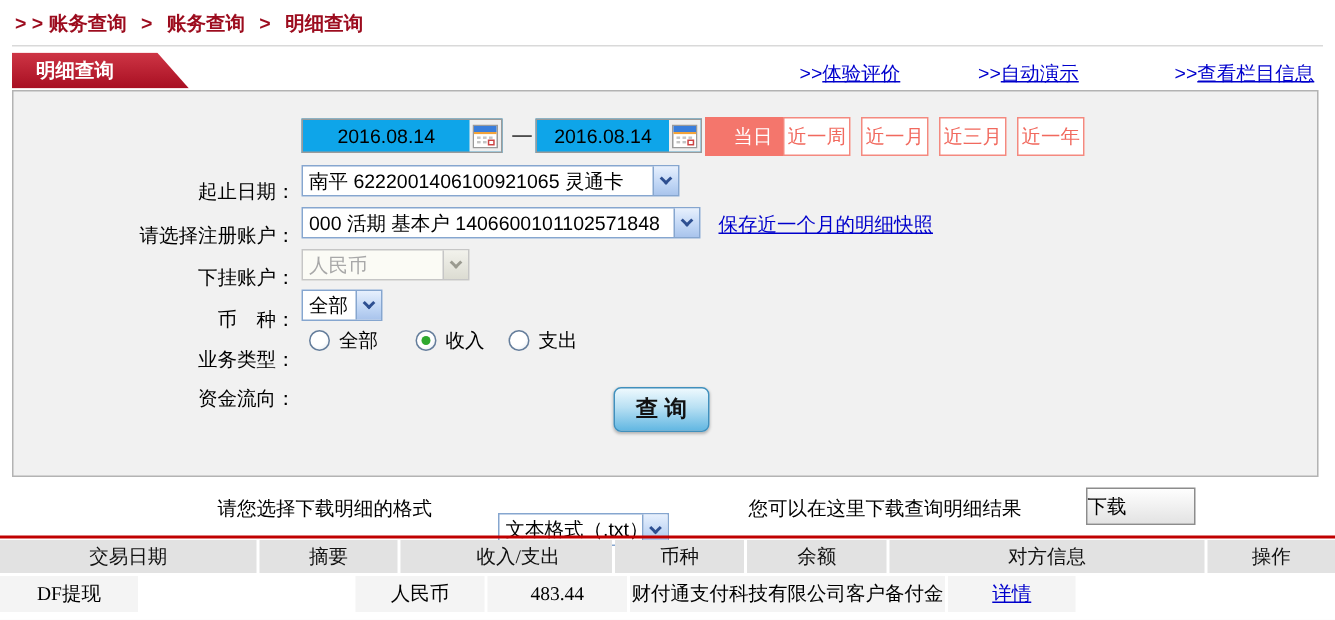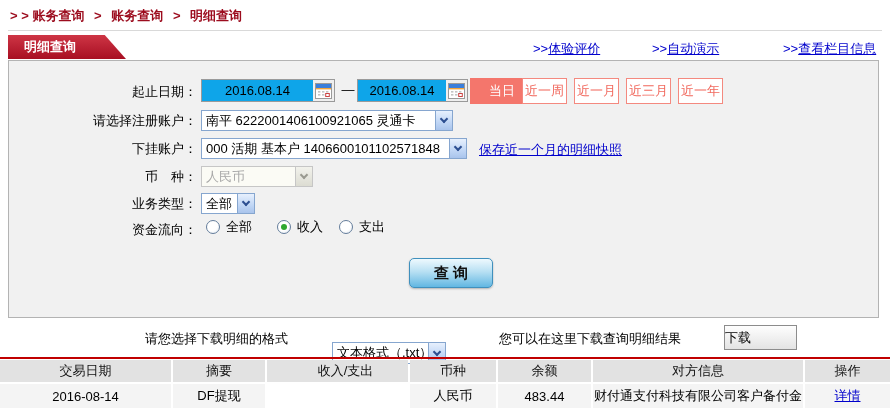--- a/index.html
+++ b/index.html
@@ -20,21 +20,21 @@
          color:#fff; font-weight:bold; font-size:13px; line-height:24px; padding-left:16px; }
 
   
   .toplink { position:absolute; top:40px; color:#0000cc; font-size:13px; white-space:nowrap; cursor:pointer; }
   .toplink .lbl { text-decoration:underline; }
   .toplink1 { left:533px; } .toplink2 { left:652px; } .toplink3 { left:783px; }
 
   
   .formbox { position:absolute; left:8px; top:60px; width:871px; height:258px;
              background:#f1f1f1; border:1px solid #b3b3b3; }
-  .flabel { position:absolute; left:0; width:188px; text-align:right; font-size:13px; color:#000; white-space:nowrap; }
+  .flabel { position:absolute; left:0; width:188px; text-align:right; font-size:13px; color:#000; white-space:nowrap;margin-top:36px; }
 
   .dateinput { position:absolute; top:18px; height:23px; background:#0ea5e9; border:1px solid #9a9a9a;
                display:flex; align-items:center; }
   .dateinput input { flex:1; border:0; outline:none; background:transparent; text-align:center;
                      font-size:13px; font-family:"Liberation Sans",sans-serif; width:10px; }
   .calbtn { width:21px; height:21px; display:flex; align-items:center; justify-content:center;
             background:#efefef; cursor:pointer; }
   .datedash { position:absolute; top:21px; left:331px; width:16px; text-align:center; }
 
   .qbtn { position:absolute; top:17px; height:26px; font-size:13px; text-align:center;
@@ -56,40 +56,40 @@
   .linktext { color:#0000cc; text-decoration:underline; font-size:13px; cursor:pointer; white-space:nowrap; }
   .snap-link { position:absolute; left:470px; top:80px; }
 
   .radio-opt { position:absolute; top:157px; display:flex; align-items:center; cursor:pointer; }
   .radio { width:14px; height:14px; border-radius:50%; border:1px solid #647d9b;
            background:radial-gradient(circle at 35% 30%, #ffffff 55%, #dde6ef 100%);
            display:flex; align-items:center; justify-content:center; margin-right:6px; }
   .radio .dot { display:none; width:6px; height:6px; border-radius:50%; background:#2fa82f; }
   .radio.checked .dot { display:block; }
 
-  .query-btn { position:absolute; left:400px; top:197px; width:84px; height:30px;
+  .query-btn { position:absolute; left:400px; top:197px; width:64px; height:30px;
                border:1px solid #4090bd; border-radius:5px;
                background:linear-gradient(180deg,#eef9fe 0%,#b8e0f3 45%,#62b7e2 100%);
                font-size:15px; font-weight:bold; color:#111; text-align:center; line-height:28px;
                cursor:pointer; box-shadow:0 1px 2px rgba(0,0,0,0.25); }
 
   
   .dl-label { position:absolute; left:145px; top:330px; }
   .dl-select { left:332px; top:326px; width:114px; height:22px;margin-top:16px; }
   .dl-hint { position:absolute; left:499px; top:330px; }
   .dl-btn { position:absolute; left:684px; top:325px; width:73px; height:25px;
             border:1px solid #8c8c8c; border-radius:0;
             background:linear-gradient(180deg,#fefefe 0%,#e3e3e3 100%);
             line-height:23px; font-size:13px; cursor:pointer;margin-left:40px; }
 
   
   .tbl-topline { position:absolute; left:0; top:357px; width:890px; height:2px; background:#c00000; }
   .tbl { position:absolute; left:0; top:360px; width:890px; }
   .trow { display:flex; gap:2px; margin-bottom:2px; }
-  .trow > div { display:flex; align-items:center; justify-content:center; font-size:13px; white-space:nowrap; overflow:hidden; }
+  .trow > div { display:flex; align-items:center; justify-content:center; font-size:13px; white-space:nowrap; overflow:hidden;font-family:Liberation Serif, serif; }
   .thead > div { background:#e2e2e2; height:22px; color:#111; }
   .tdata > div { background:#f4f4f4; height:24px; }
   .c0{width:171px;} .c1{width:92px;} .c2{width:141px;padding-left:16px;} .c3{width:86px;}
   .c4{width:93px;} .c5{width:210px;} .c6{width:85px;}
   .amount-pos { color:#e60012;margin-top:40px; }
 </style>
 </head>
 <body>
 
 <div class="page">
@@ -225,21 +225,20 @@
     <div class="trow thead">
       <div class="c0">交易日期</div>
       <div class="c1">摘要</div>
       <div class="c2">收入/支出</div>
       <div class="c3">币种</div>
       <div class="c4">余额</div>
       <div class="c5">对方信息</div>
       <div class="c6">操作</div>
     </div>
     <div class="trow tdata">
-      <div class="c0">2016-08-14</div>
       <div class="c1">DF提现</div>
       <div class="c2 amount-pos">+100.00</div>
       <div class="c3">人民币</div>
       <div class="c4">483.44</div>
       <div class="c5">财付通支付科技有限公司客户备付金</div>
       <div class="c6">
         <a class="linktext">详情</a>
       </div>
     </div>
   </div>

